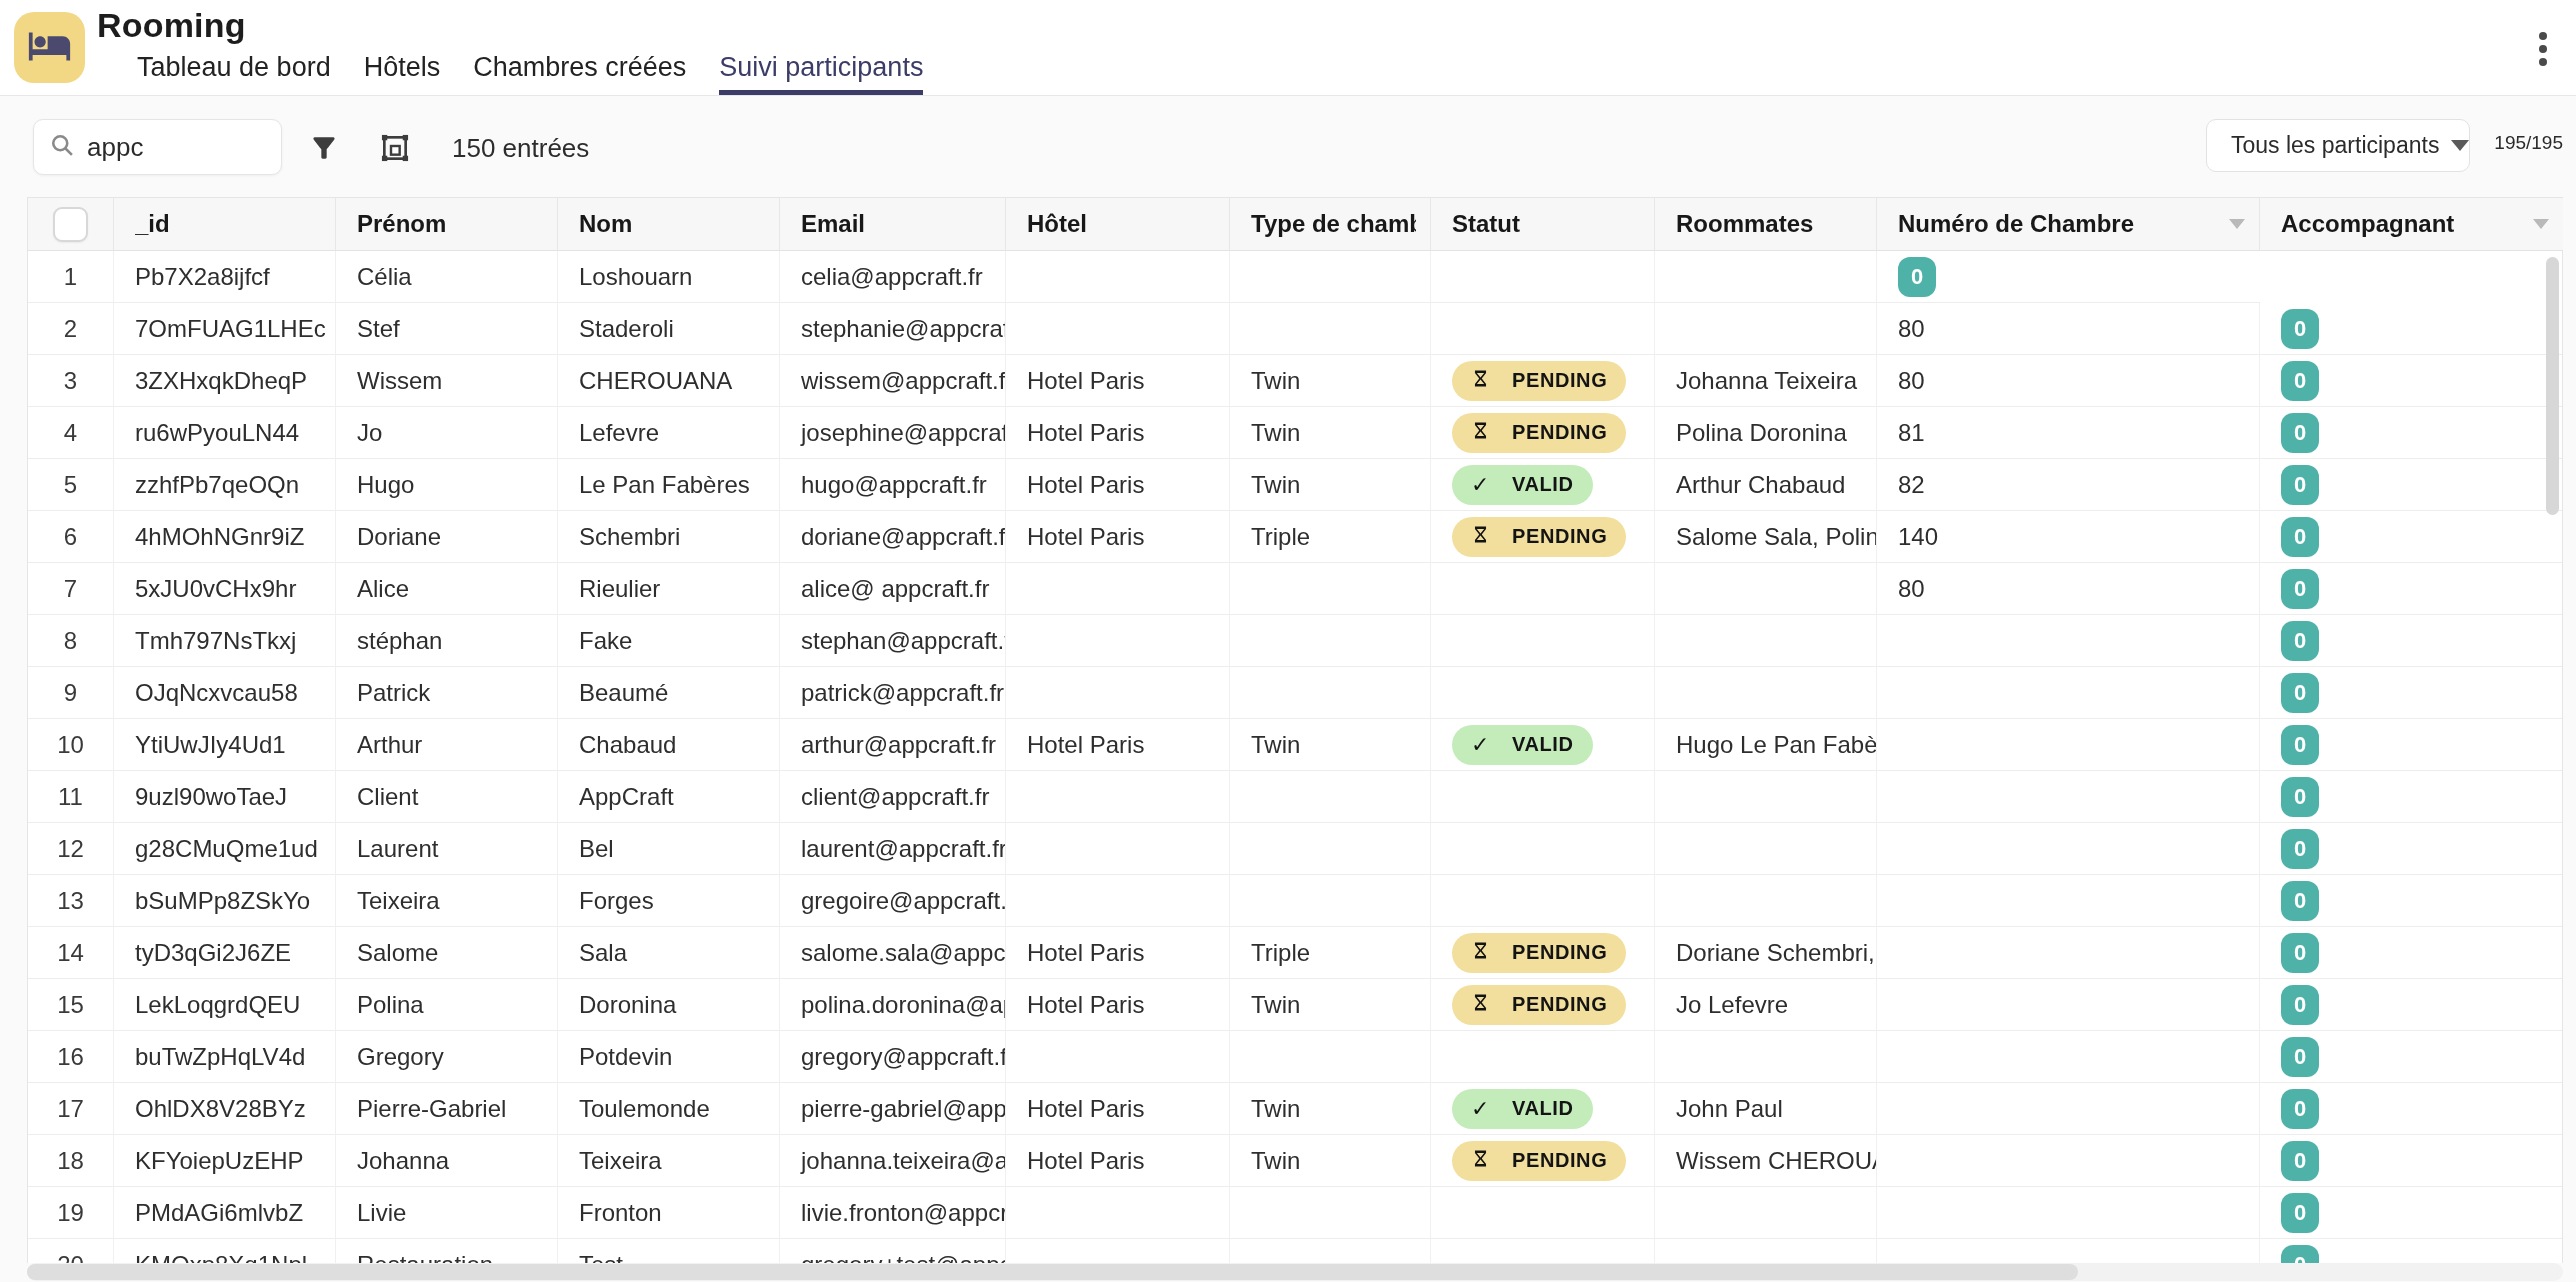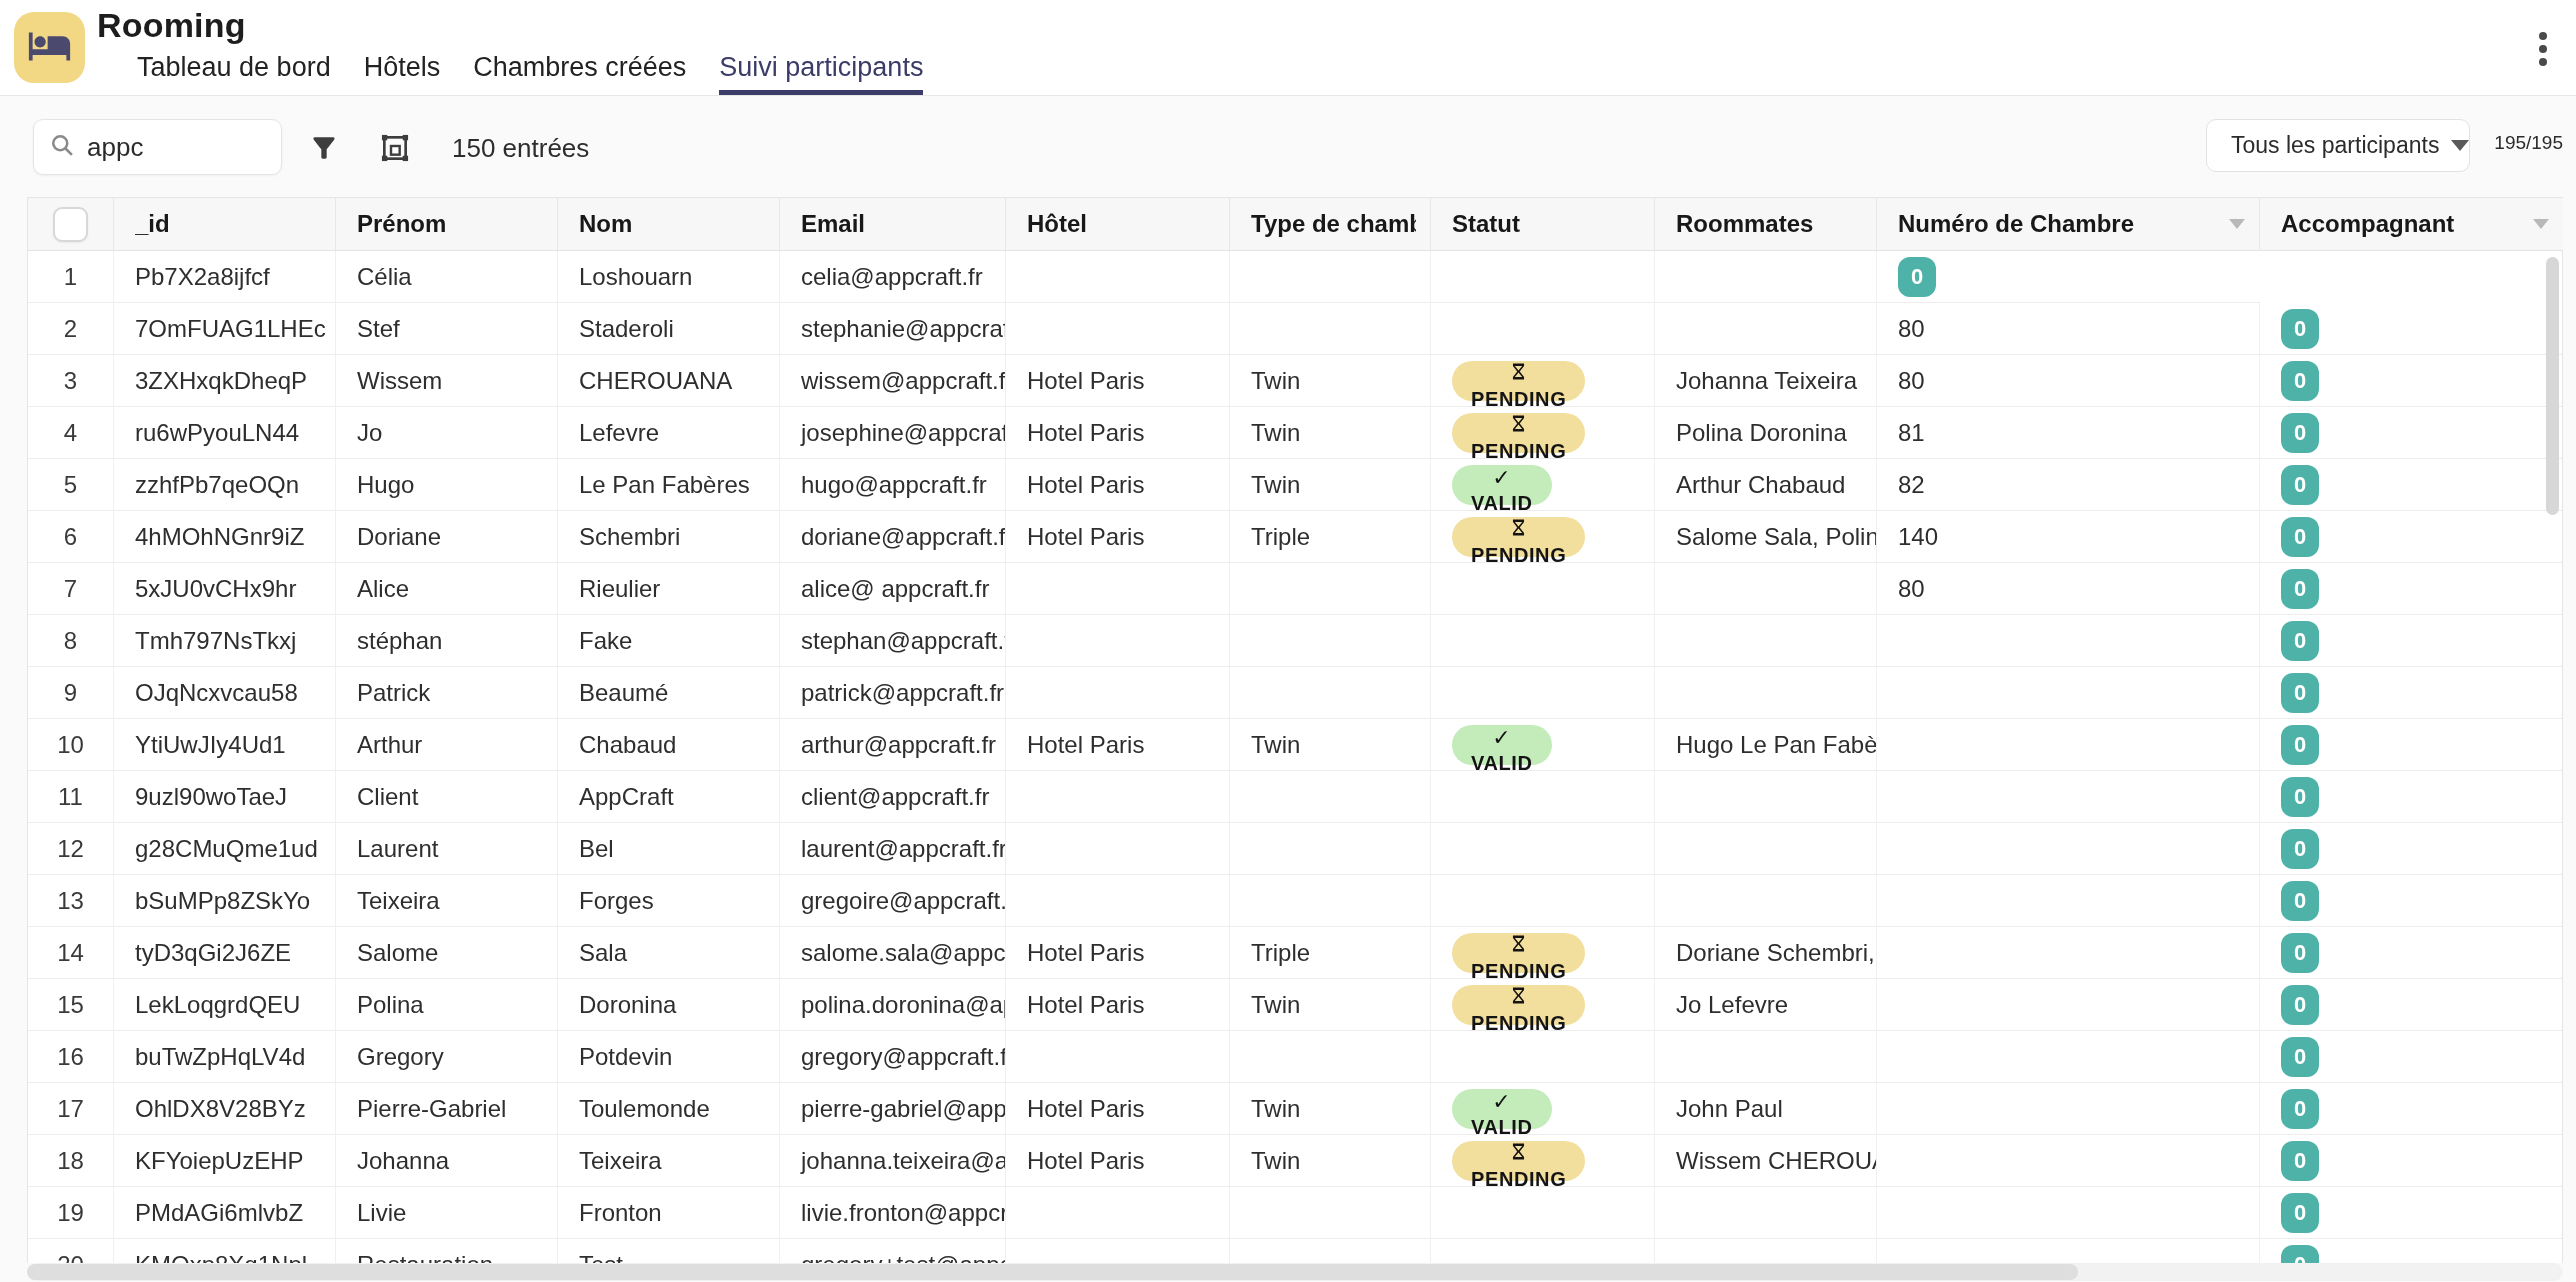--- a/index.html
+++ b/index.html
@@ -53,22 +53,22 @@
     border:2px solid #d8d8d8; border-radius:9px; cursor:pointer; box-shadow:0 1px 2px rgba(0,0,0,.06); }
 
   .tbody { height:1012px; overflow:hidden; }
   .tbody .tr { background:#fff; cursor:pointer; }
   .td { height:52px; border-bottom:1px solid #ededed; border-right:1px solid #f0f0f0;
     font-size:24px; color:#2e2e2e; display:flex; align-items:center; padding:0 12px 0 21px;
     white-space:nowrap; overflow:hidden; }
   .td:last-child { border-right:none; }
   .td.num { justify-content:center; padding:0; color:#3a3a3a; }
 
-  .badge { display:inline-flex; align-items:center; gap:1px; height:40px; border-radius:21px;
-    padding:0 19px; font-size:20px; font-weight:700; color:#141414; letter-spacing:0.6px;flex-direction:column; }
+  .badge { display:inline-flex; align-items:center; gap:22px; height:40px; border-radius:21px;
+    padding:0 19px; font-size:20px; font-weight:700; color:#141414; letter-spacing:0.6px; }
   .badge.pending { background:#f3df9d; }
   .badge.valid   { background:#c4ecbb; }
   .badge .ck { font-size:22px; font-weight:700; }
   .count-badge { display:inline-flex; align-items:center; justify-content:center; width:38px; height:40px;
     border-radius:12px; background:#4fb2a9; color:#ffffff; font-size:22px; font-weight:700; }
 
   
   .vscroll { position:absolute; right:3px; top:59px; width:13px; height:258px; border-radius:7px;
     background:#d7d7d7; cursor:pointer; }
   .hscroll { position:absolute; left:27px; top:1263px; width:2536px; height:18px; background:#f2f2f2;

